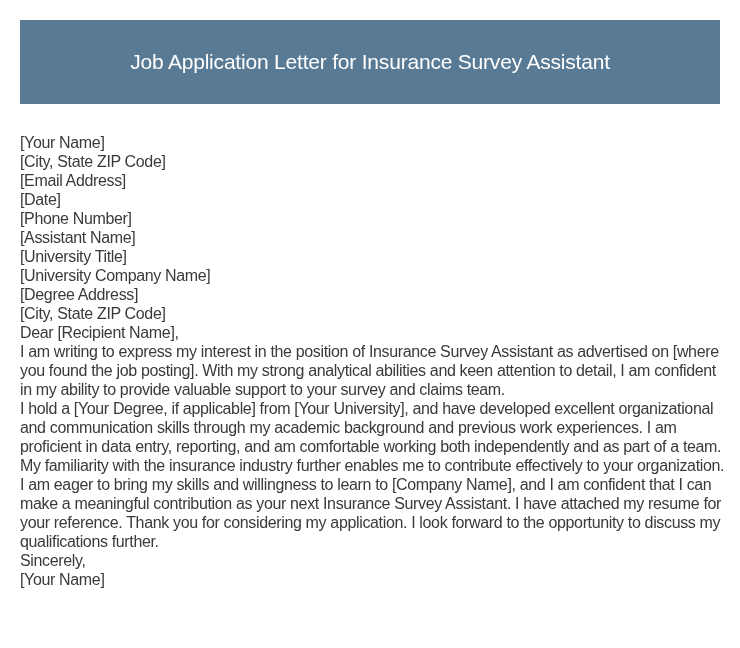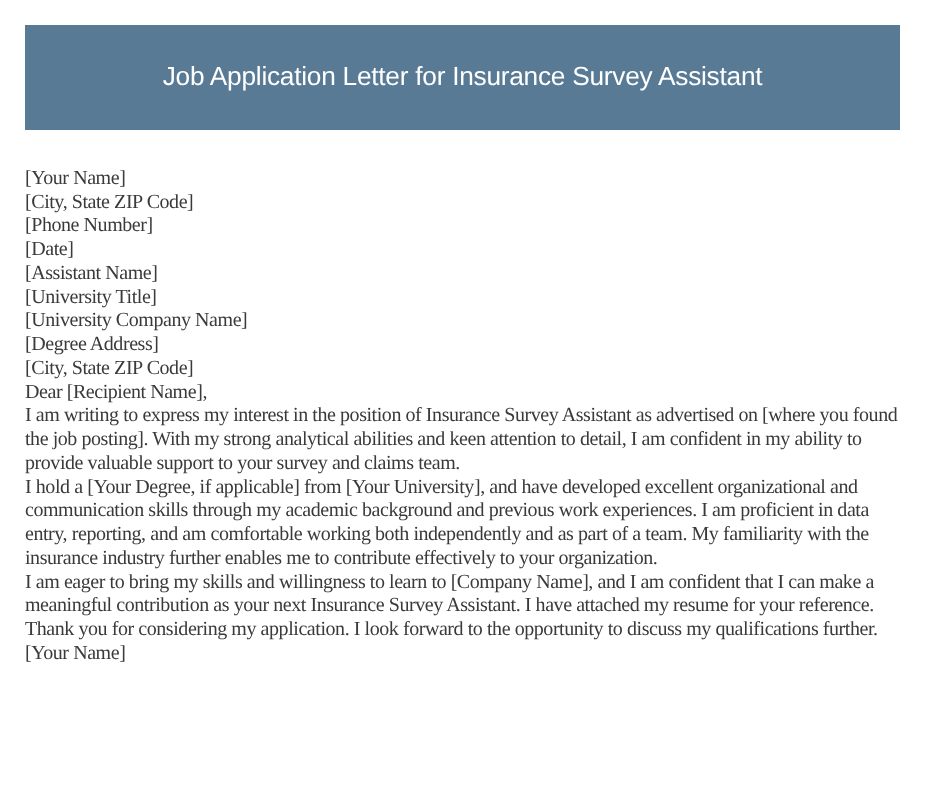--- a/index.html
+++ b/index.html
@@ -38,42 +38,43 @@
       top: 133px;
       width: 705px;
       color: #3a3a3a;
       font-size: 16px;
       line-height: 19px;
       letter-spacing: -0.35px;
     }
     .line, .para {
       margin: 0;
       padding: 0;
-      font-family: Liberation Serif, serif;
     }
   </style>
 </head>
 <body>
 
 <div class="header">
   <h1 class="header-title">Job Application Letter for Insurance Survey Assistant</h1>
 </div>
 
 <div class="letter">
   <div>
     <p class="line">[Your Name]</p>
     <p class="line">[City, State ZIP Code]</p>
+    <p class="line">[Email Address]</p>
+    <p class="line">[Date]</p>
     <p class="line">[Phone Number]</p>
-    <p class="line">[Date]</p>
   </div>
   <div>
     <p class="line">[Assistant Name]</p>
     <p class="line">[University Title]</p>
     <p class="line">[University Company Name]</p>
     <p class="line">[Degree Address]</p>
     <p class="line">[City, State ZIP Code]</p>
   </div>
   <p class="line">Dear [Recipient Name],</p>
   <p class="para">I am writing to express my interest in the position of Insurance Survey Assistant as advertised on [where you found the job posting]. With my strong analytical abilities and keen attention to detail, I am confident in my ability to provide valuable support to your survey and claims team.</p>
   <p class="para">I hold a [Your Degree, if applicable] from [Your University], and have developed excellent organizational and communication skills through my academic background and previous work experiences. I am proficient in data entry, reporting, and am comfortable working both independently and as part of a team. My familiarity with the insurance industry further enables me to contribute effectively to your organization.</p>
   <p class="para">I am eager to bring my skills and willingness to learn to [Company Name], and I am confident that I can make a meaningful contribution as your next Insurance Survey Assistant. I have attached my resume for your reference. Thank you for considering my application. I look forward to the opportunity to discuss my qualifications further.</p>
+  <p class="line">Sincerely,</p>
   <p class="line">[Your Name]</p>
 </div>
 
 </body></html>

